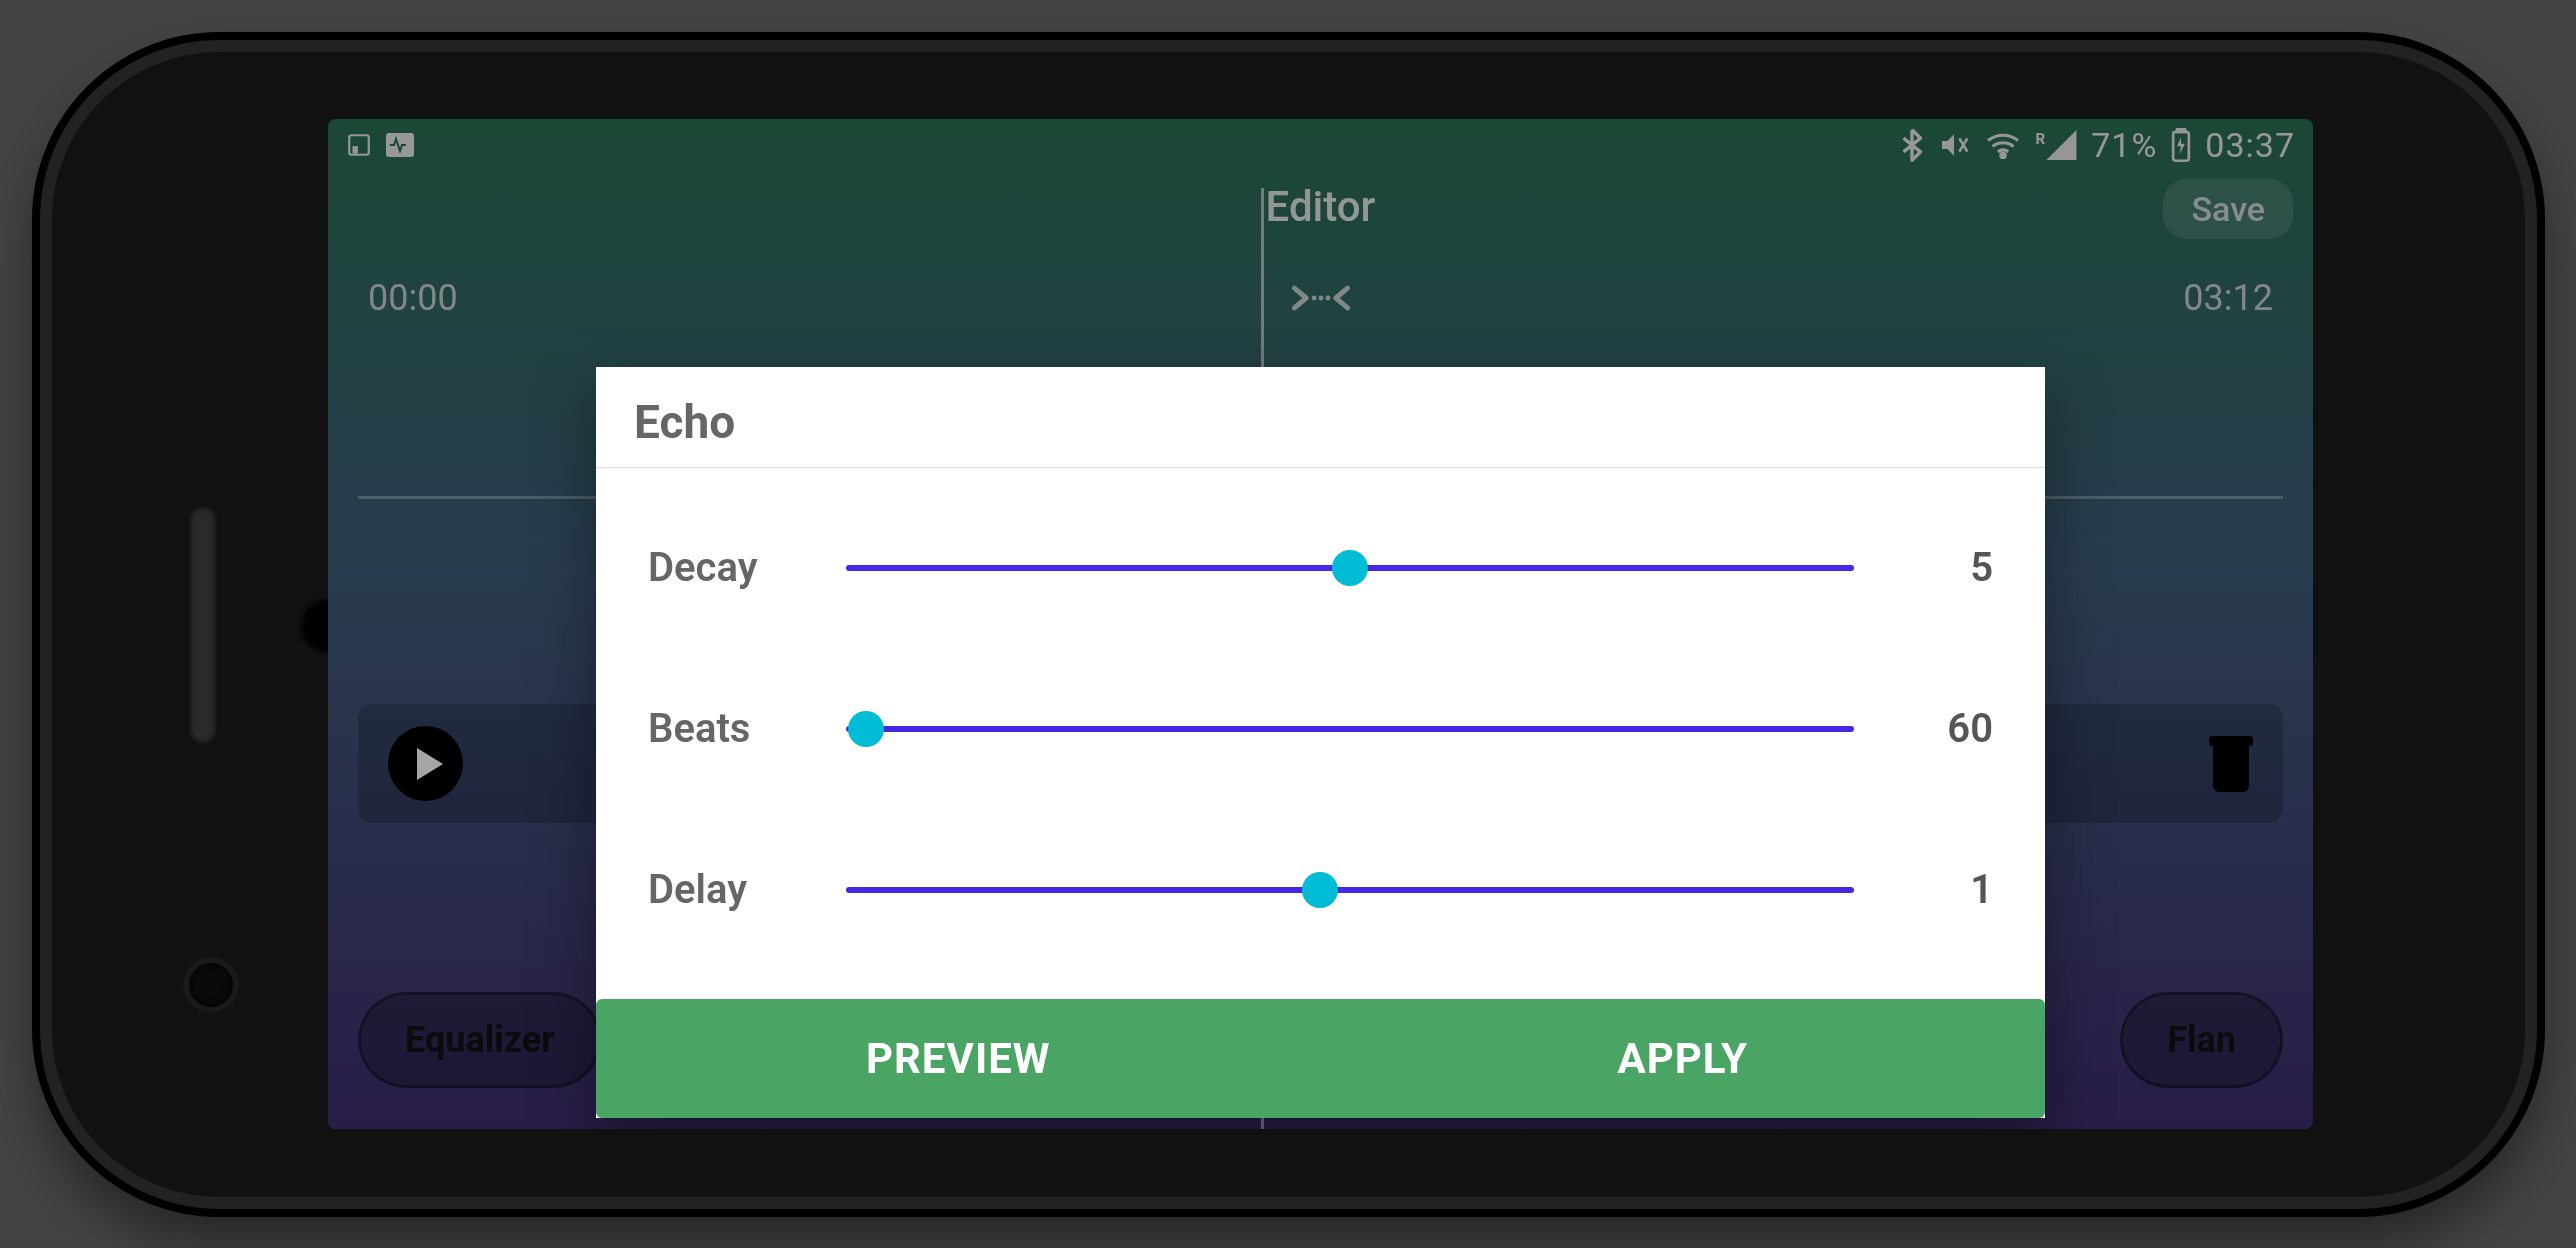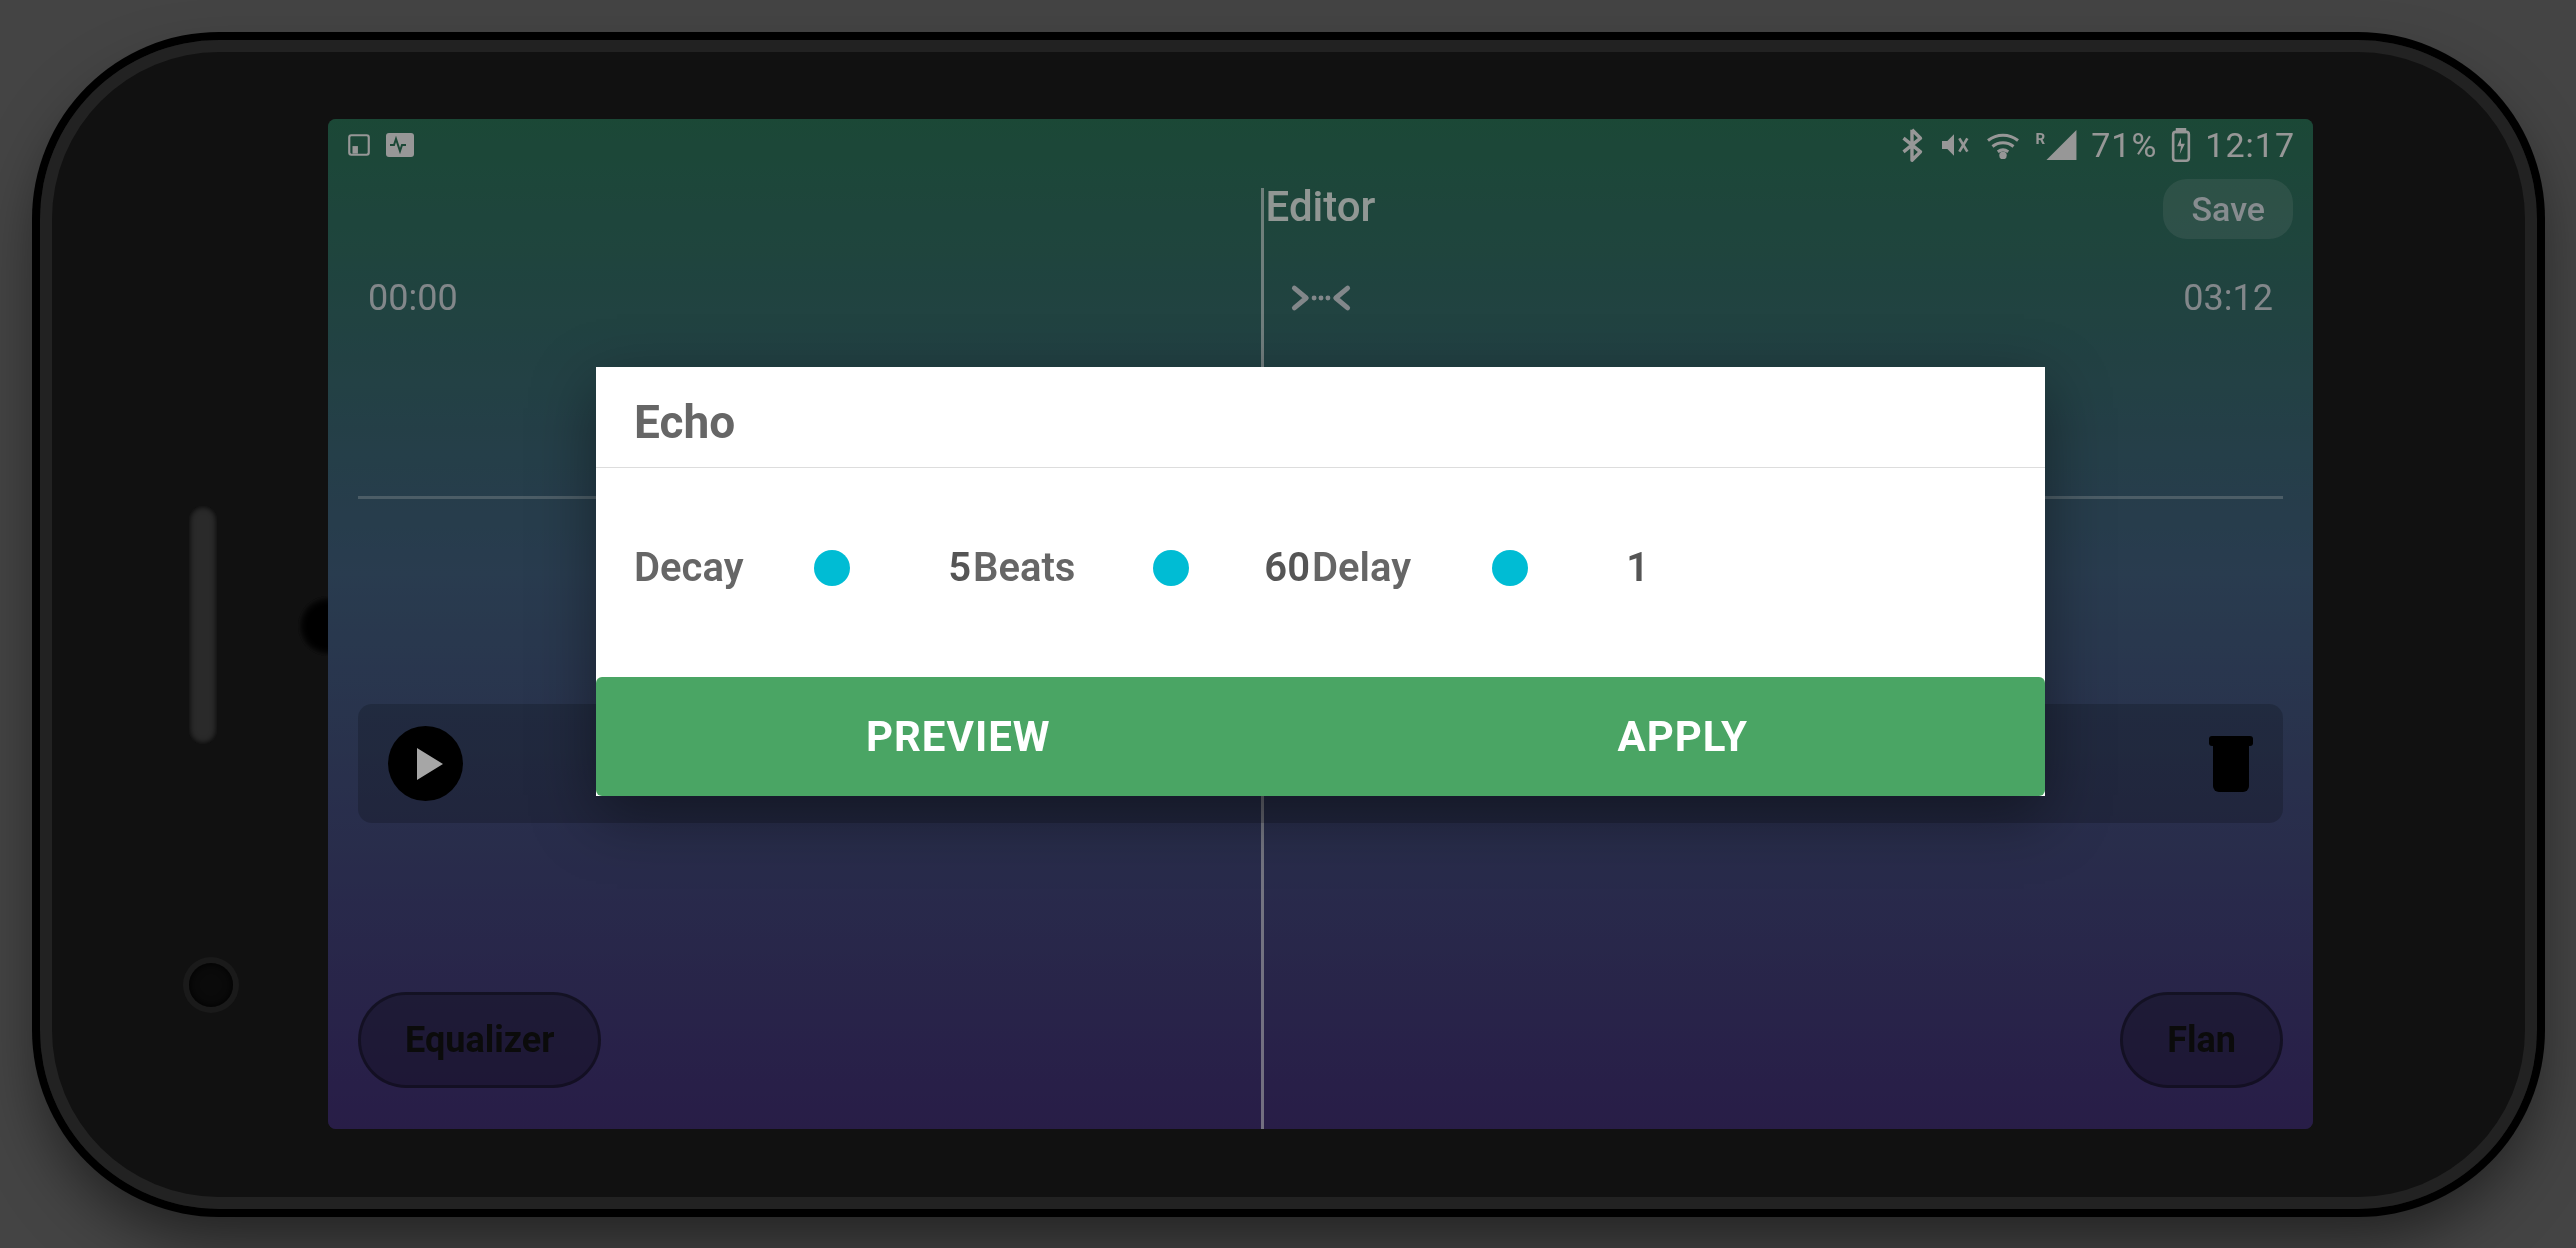--- a/index.html
+++ b/index.html
@@ -162,22 +162,22 @@
     display:flex; flex-direction:column;
     z-index:5;
   }
   .dialog .dlg-title{
     padding:28px 38px 18px;
     font-size:46px; font-weight:700;
     color:#666;
     border-bottom:1px solid #ddd;
   }
   .dlg-body{
-    padding:20px 38px 30px;
-    display:flex; flex-direction:row; gap:2px;
+    padding:20px 52px 30px;
+    display:flex; flex-direction:column; gap:2px;
   }
   .slider-row{
     display:flex; align-items:center;
     height:159px;
   }
   .slider-label{
     width:198px;
     font-size:40px; font-weight:600;
     color:#666;
   }
@@ -271,21 +271,21 @@
               </svg>
           </span>
           <span>71%</span>
           <span class="ico">
             <svg width="20" height="34" viewBox="0 0 14 26" fill="none" stroke="#e8e8e8" stroke-width="2">
                 <rect x="1" y="3" width="12" height="22" rx="2"></rect>
                 <rect x="4" y="0" width="6" height="3" fill="#e8e8e8"></rect>
                 <path d="M7 7l-3 7h3l-1 6 4-8h-3z" fill="#e8e8e8" stroke="none"></path>
               </svg>
           </span>
-          <span>12:17</span>
+          <span>03:37</span>
         </div>
       </div>
 
       <div class="appbar">
         <div class="title">Editor</div>
         <div class="save">Save</div>
       </div>
 
       <div class="timerow">
         <span>00:00</span>

